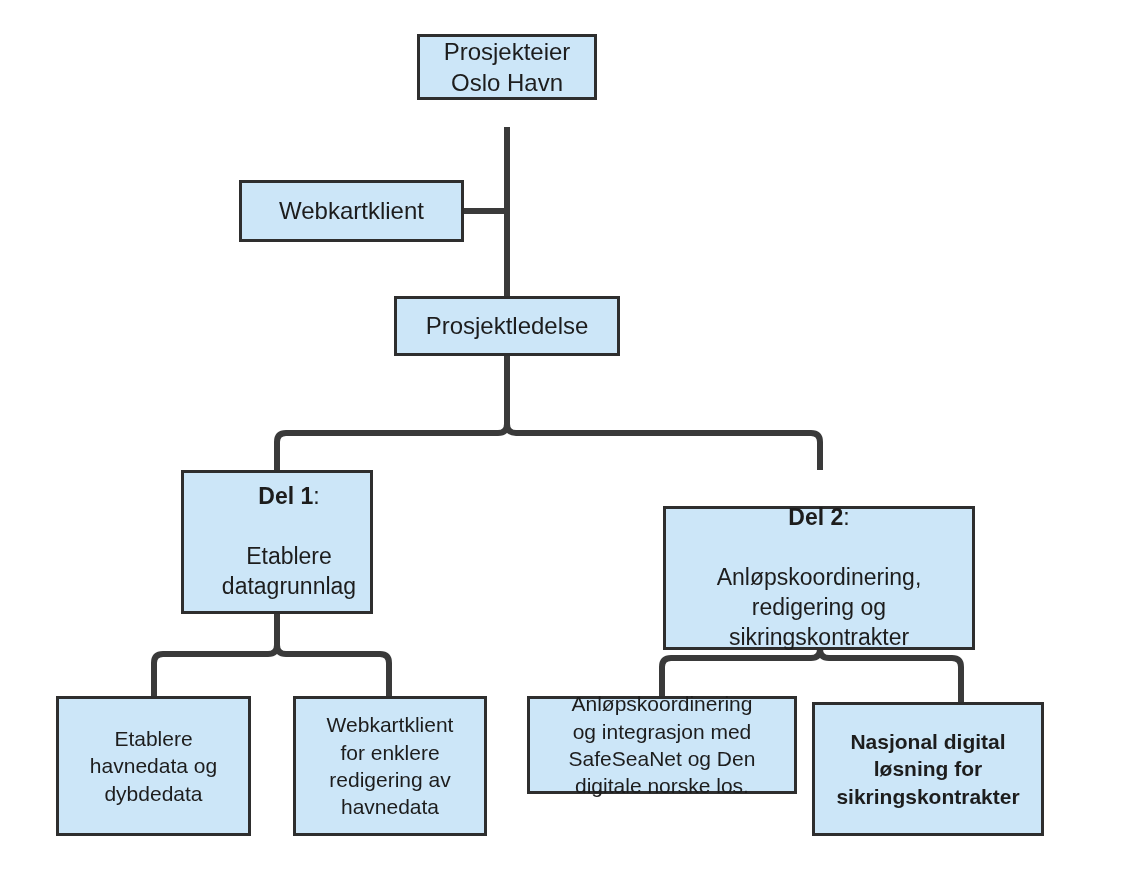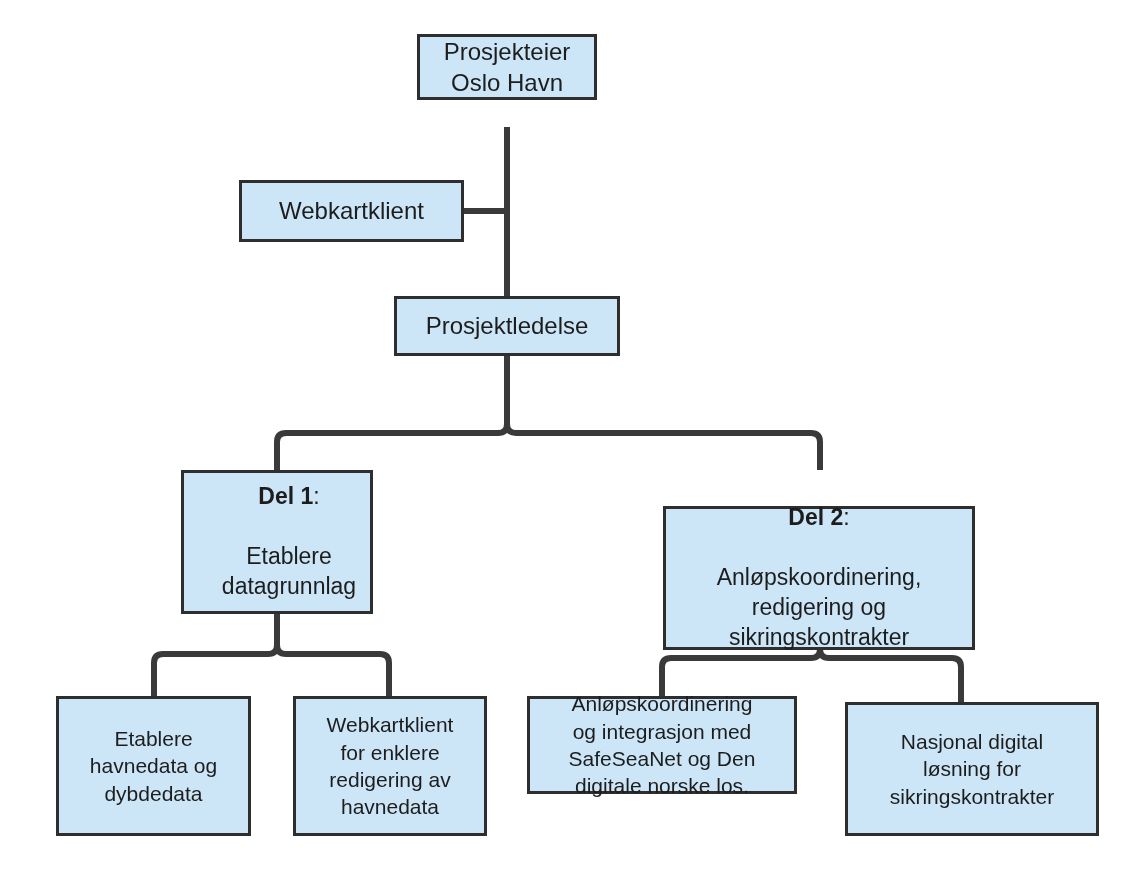--- a/index.html
+++ b/index.html
@@ -105,19 +105,19 @@
 havnedata</div>
   </div>
 
   <div class="box" style="left:527px; top:696px; width:270px; height:98px;">
     <div class="label f21">Anløpskoordinering
 og integrasjon med
 SafeSeaNet og Den
 digitale norske los.</div>
   </div>
 
-  <div class="box" style="left:845px; top:702px; width:254px; height:134px;">
+  <div class="box" style="left:812px; top:702px; width:232px; height:134px;font-weight:bold;">
     <div class="label f21">Nasjonal digital
 løsning for
 sikringskontrakter</div>
   </div>
 
 </div>
 
 </body></html>

